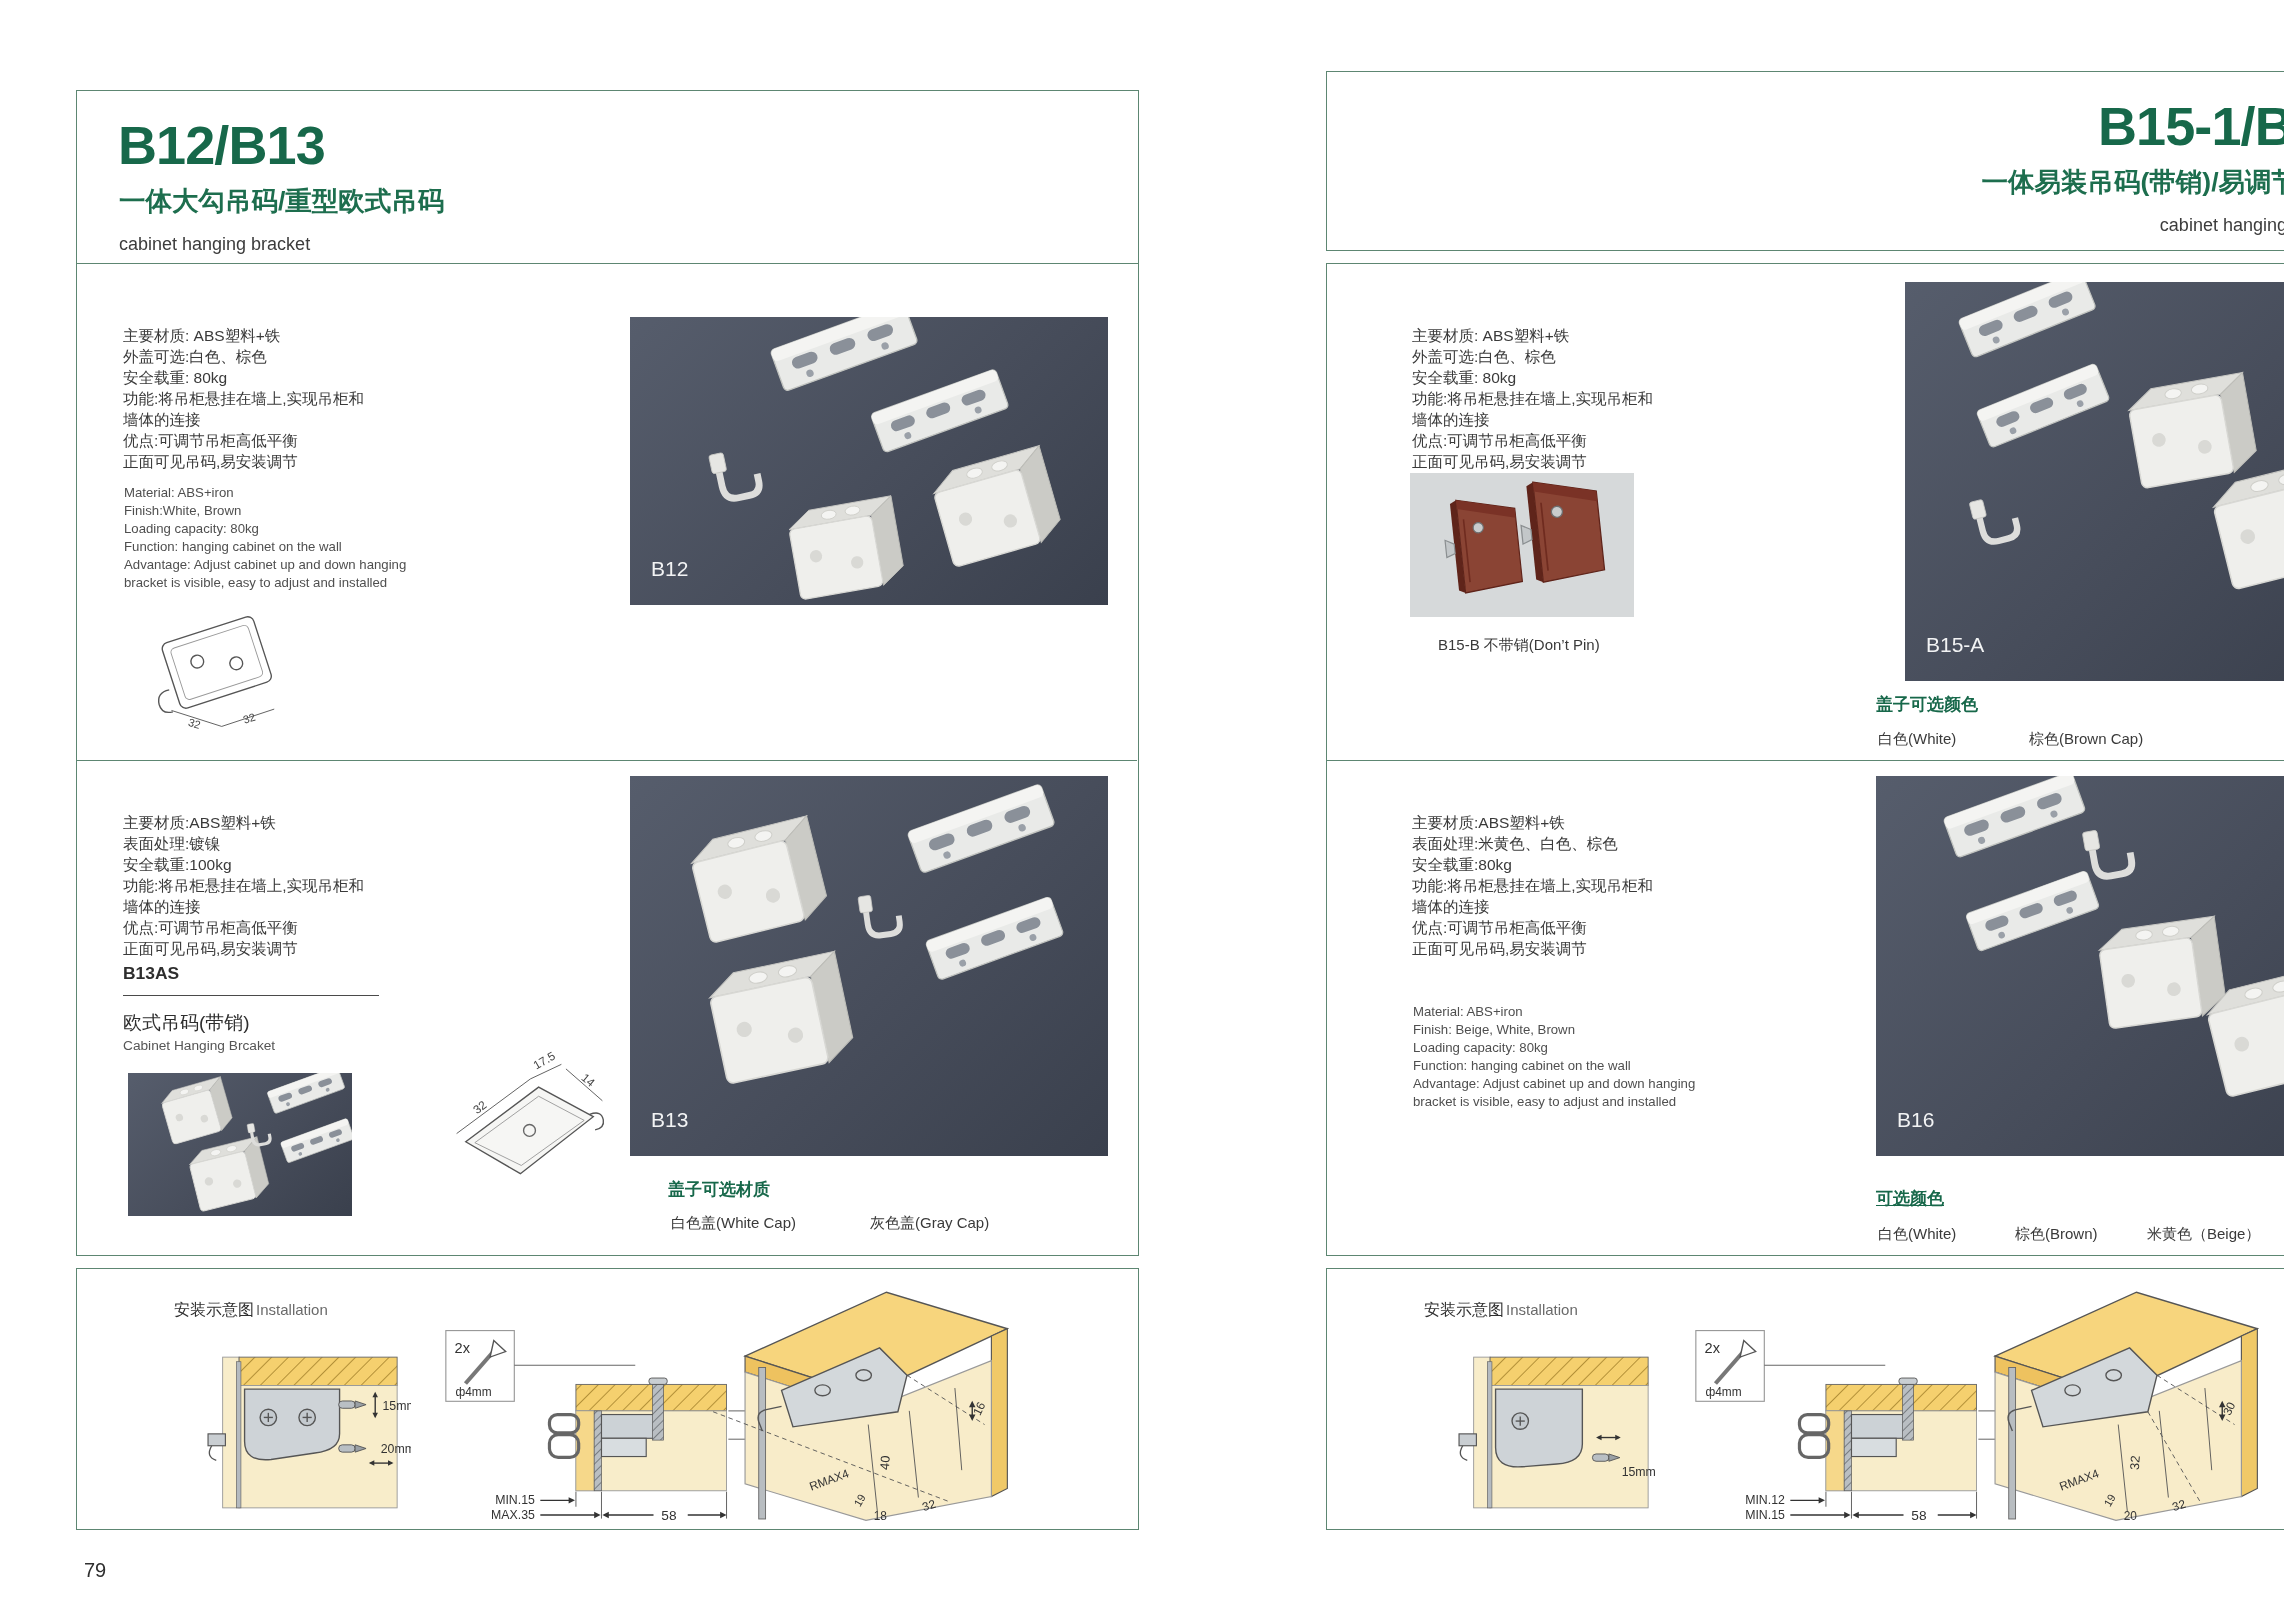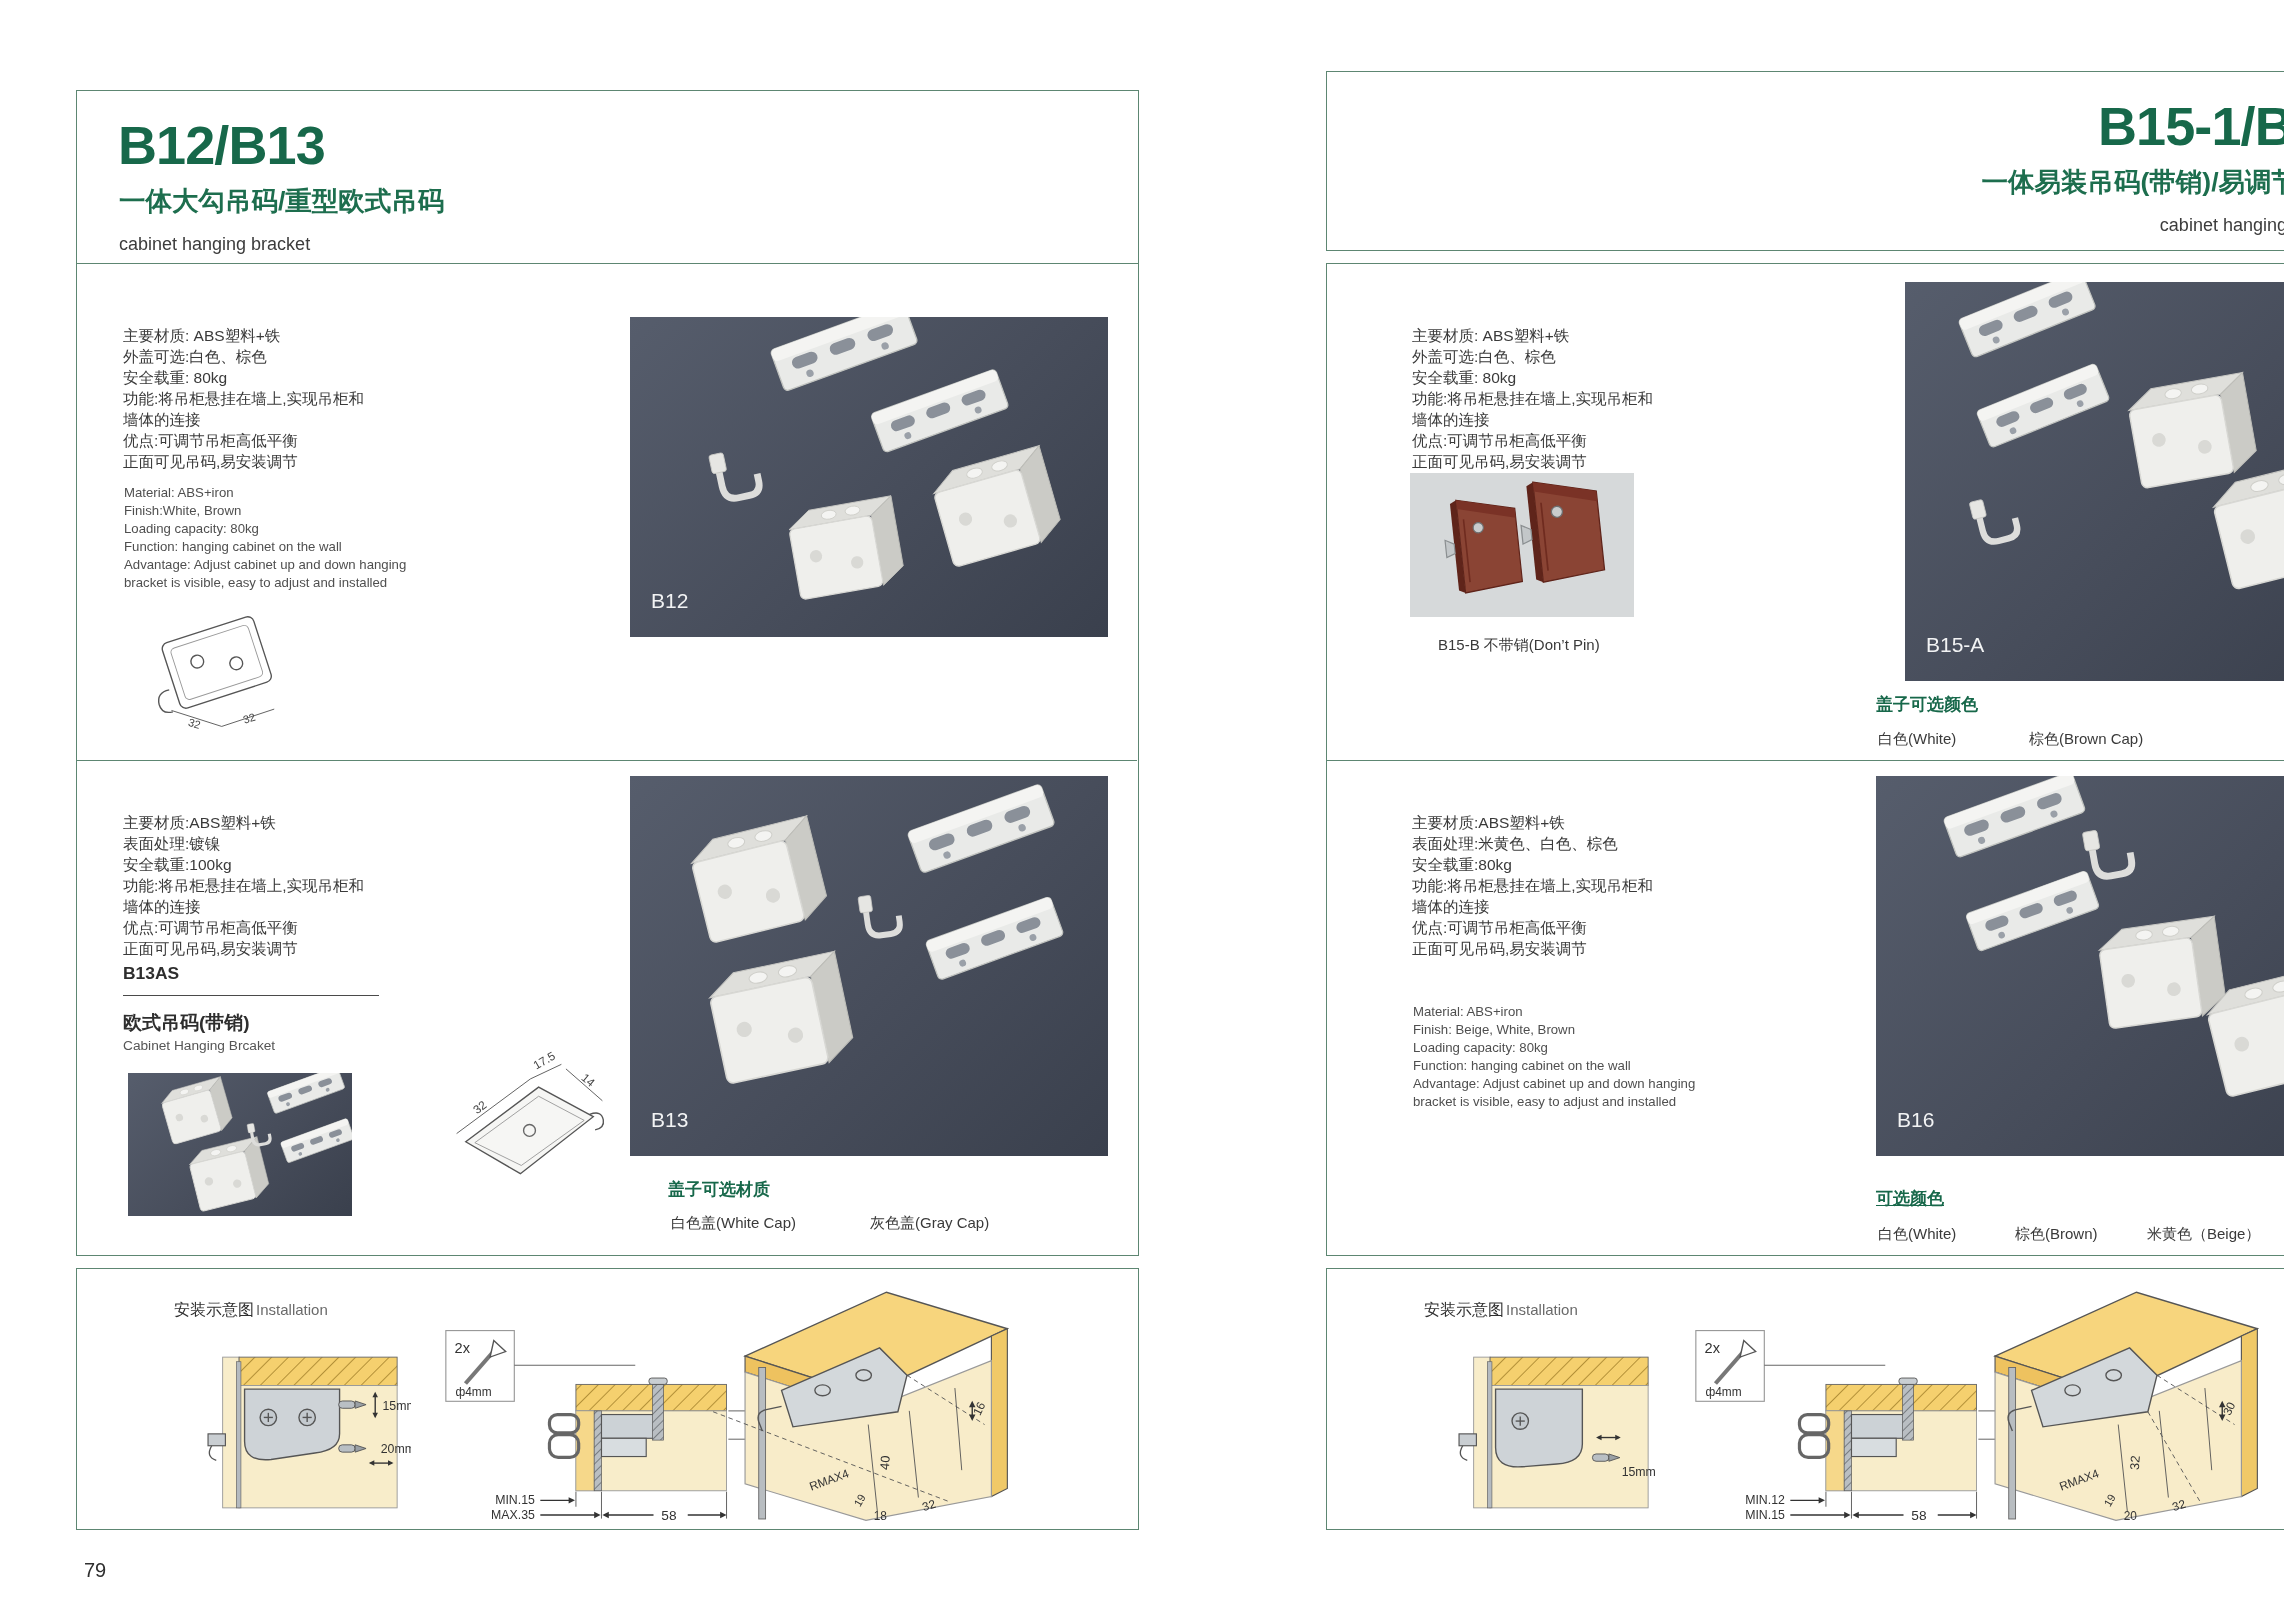--- a/index.html
+++ b/index.html
@@ -16,21 +16,21 @@
   .specs-cn{font-size:15.5px;line-height:21px;color:#3a3a3a;}
   .specs-cn span{display:block;}
   .specs-en{font-size:13.2px;line-height:18px;color:#4f4f4f;}
   .specs-en span{display:block;}
   .photo{position:absolute;background:linear-gradient(135deg,#565d6c 0%,#474d5b 55%,#3a404d 100%);}
   .photo-label{position:absolute;left:21px;bottom:24px;color:#f2f3f4;font-size:21px;}
   .green-label{font-size:17px;font-weight:700;color:#17684a;}
   .option-text{font-size:15px;color:#3a3a3a;}
   .model-code{font-size:17.4px;font-weight:700;color:#2e2e2e;}
   .model-rule{position:absolute;height:0;border-top:1.8px solid #4a4a4a;}
-  .model-name-cn{font-size:19px;font-weight:700;color:#2e2e2e;}
+  .model-name-cn{font-size:19px;font-weight:400;color:#2e2e2e;}
   .model-name-en{font-size:13.7px;color:#555;}
   .divider{position:absolute;height:0;border-top:1.4px solid #5d8672;}
   .inst-title-cn{font-size:16px;font-weight:400;color:#2f2f2f;}
   .inst-title-en{font-size:15px;color:#6a6a6a;font-weight:400;}
   .page-num{font-size:20px;color:#2f2f2f;text-align:center;}
   .subphoto{position:absolute;background:#d6d9da;}
   .subphoto-cap{font-size:15px;color:#3a3a3a;}
   svg text{font-family:"Liberation Sans","DejaVu Sans",sans-serif;}
 </style>
 </head>
@@ -115,21 +115,21 @@
       <circle cx="135" cy="130" r="14" fill="none" stroke="#555" stroke-width="3"></circle>
       <circle cx="215" cy="160" r="14" fill="none" stroke="#555" stroke-width="3"></circle>
     </g>
     <path d="M70,210 q-28,6 -22,32 q6,22 30,16" fill="none" stroke="#555" stroke-width="3"></path>
     <line x1="75" y1="255" x2="185" y2="290" stroke="#555" stroke-width="2"></line>
     <line x1="185" y1="290" x2="300" y2="252" stroke="#555" stroke-width="2"></line>
     <text x="110" y="288" font-size="24" fill="#444" transform="rotate(17 110 288)">32</text>
     <text x="235" y="284" font-size="24" fill="#444" transform="rotate(-17 235 284)">32</text>
   </svg>
 
-  <div class="photo" style="left:630px;top:317px;width:478px;height:320px;">
+  <div class="photo" style="left:630px;top:317px;width:478px;height:288px;">
     <svg width="478" height="380" viewBox="0 0 1046 832">
       <g transform="translate(300,70) rotate(-20)">
           <use href="#rail" width="320" height="110"></use>
         </g>
       <g transform="translate(520,210) rotate(-20)">
           <use href="#rail" width="300" height="103"></use>
         </g>
       <g transform="translate(150,300) rotate(-12)">
           <use href="#hookpiece" width="150" height="160"></use>
         </g>

